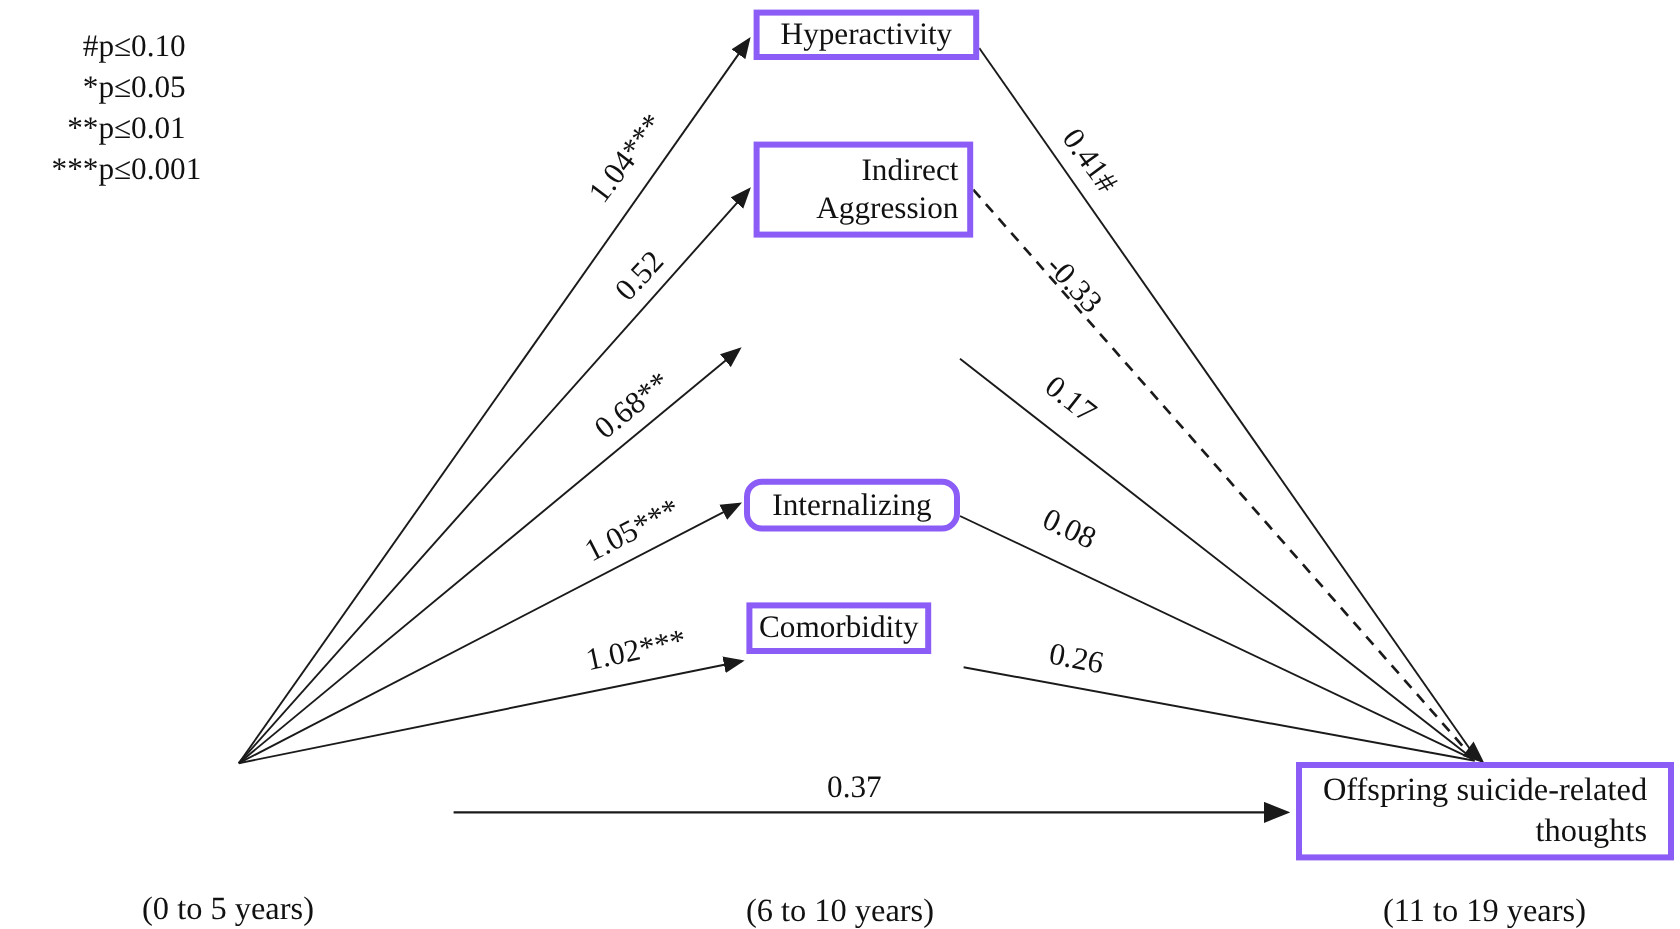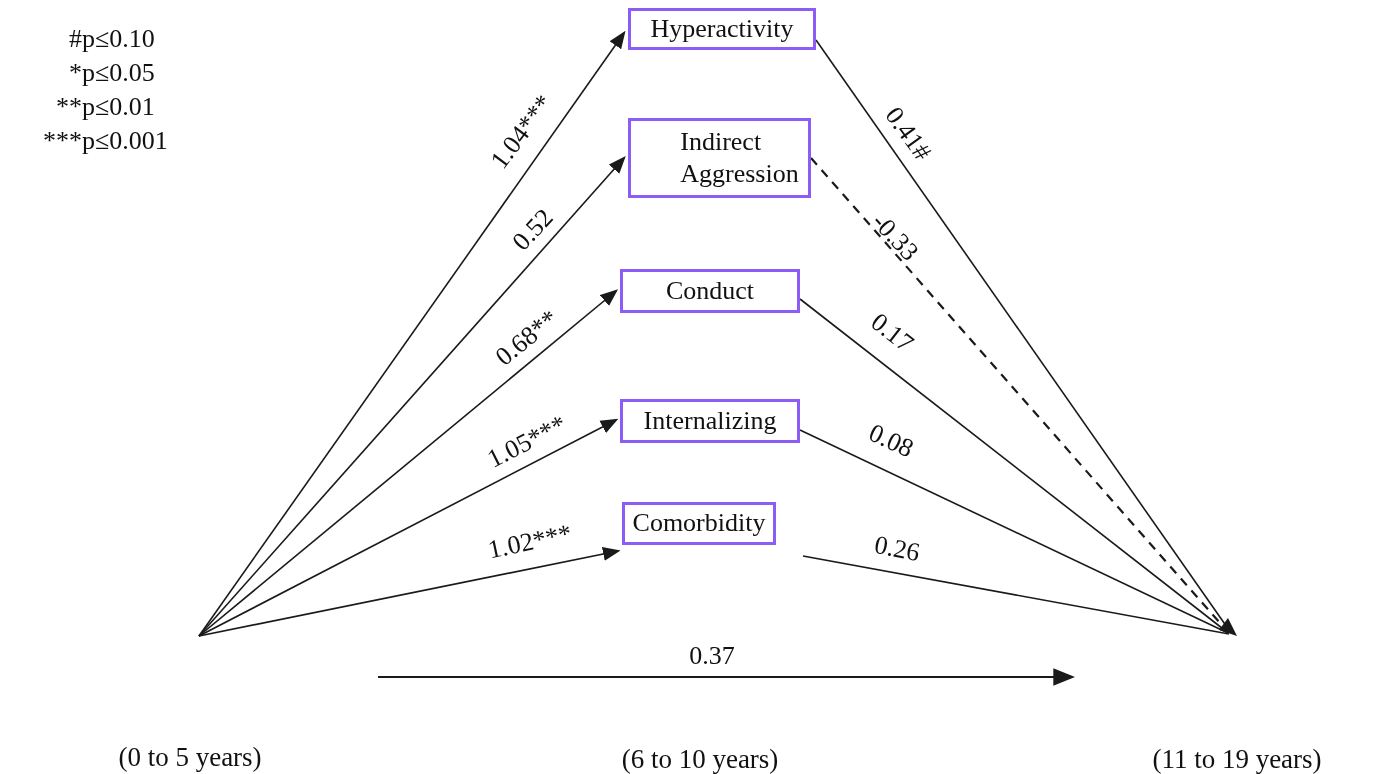--- a/index.html
+++ b/index.html
@@ -4,31 +4,31 @@
 <style>
   html,body { margin:0; padding:0; background:#ffffff; }
   .canvas {
     position:relative; width:1400px; height:774px; background:#ffffff;
     font-family:"Liberation Serif", serif; color:#111; overflow:hidden;
   }
   svg.lines { position:absolute; left:0; top:0; }
 
   .node {
     position:absolute; box-sizing:border-box;
-    border:3px solid #8b5cf6; background:#fff;
+    border:5px solid #8b5cf6; background:#fff;
     display:flex; align-items:center; justify-content:center;
-    text-align:left; white-space:pre-line; line-height:1.25;
+    text-align:right; white-space:pre-line; line-height:1.25;
     font-size:26px;
   }
   .node-exposure  { left:5px;   top:637px; width:373px; height:80px; font-size:27px; }
   .node-offspring { left:1080px;top:635px; width:315px; height:82px; font-size:27px; }
   .node-m0 { left:628px; top:8px;   width:188px; height:42px; }
   .node-m1 { left:628px; top:118px; width:183px; height:80px;padding-left:40px; }
   .node-m2 { left:620px; top:269px; width:180px; height:44px; }
-  .node-m3 { left:620px; top:399px; width:180px; height:44px; }
+  .node-m3 { left:620px; top:399px; width:180px; height:44px;border-radius:15px; }
   .node-m4 { left:622px; top:502px; width:154px; height:43px; }
 
   .plabel {
     position:absolute; font-size:26px; white-space:nowrap;
     transform-origin:center center;
   }
   .lbl-a0 { left:522px; top:132px; transform:translate(-50%,-50%) rotate(-53deg); }
   .lbl-a1 { left:533px; top:230px; transform:translate(-50%,-50%) rotate(-47deg); }
   .lbl-a2 { left:527px; top:338px; transform:translate(-50%,-50%) rotate(-39deg); }
   .lbl-a3 { left:527px; top:442px; transform:translate(-50%,-50%) rotate(-27deg); }
@@ -96,23 +96,24 @@
     </div>
     <div class="legend-row">
       <span class="legend-marker">***</span>
         <span class="legend-text">p≤0.001</span>
     </div>
   </div>
 
   <div class="node node-m0">Hyperactivity</div>
   <div class="node node-m1">Indirect
 Aggression</div>
-  <div class="node node-m2">Conduct</div>
   <div class="node node-m3">Internalizing</div>
   <div class="node node-m4">Comorbidity</div>
+  <div class="node node-offspring">Offspring suicide-related
+thoughts</div>
 
   <div class="plabel lbl-a0">1.04***</div>
   <div class="plabel lbl-a1">0.52</div>
   <div class="plabel lbl-a2">0.68**</div>
   <div class="plabel lbl-a3">1.05***</div>
   <div class="plabel lbl-a4">1.02***</div>
   <div class="plabel lbl-b0">0.41#</div>
   <div class="plabel lbl-b1">-0.33</div>
   <div class="plabel lbl-b2">0.17</div>
   <div class="plabel lbl-b3">0.08</div>

